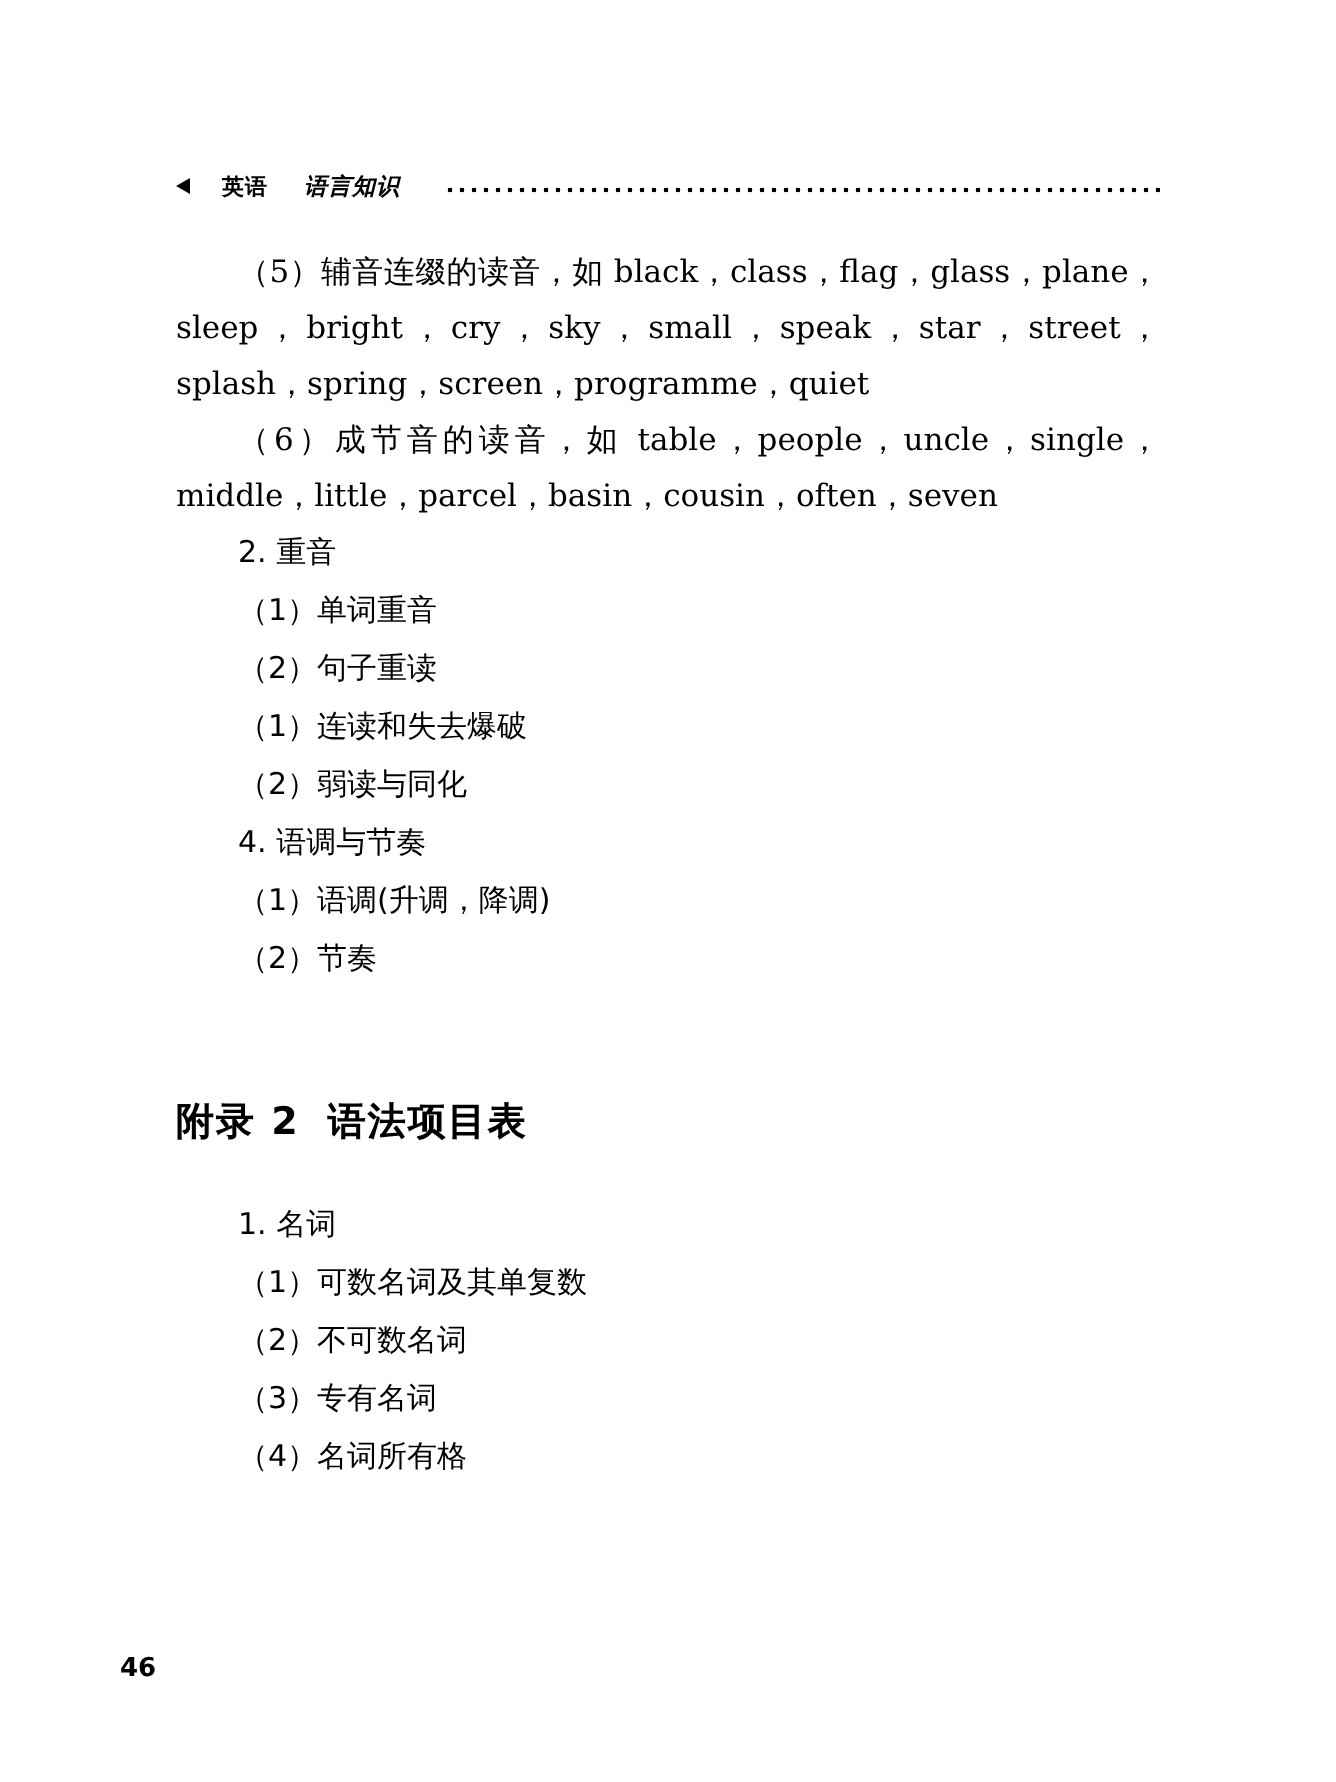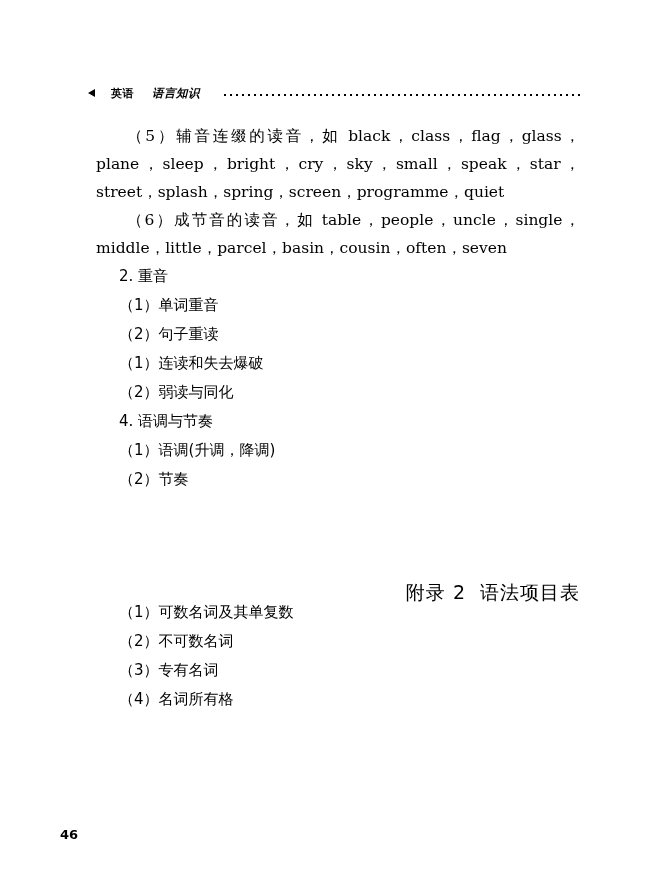--- a/index.html
+++ b/index.html
@@ -69,21 +69,21 @@
   }
 
   
   .content {
     position: absolute;
     left: 88px;
     top: 122px;
     width: 492px;
   }
   p.para {
-    margin: 0 0 0 8px;
+    margin: 0 0 0 0;
     font-size: 15.5px;
     line-height: 28px;
     text-align: justify;
     font-family: "DejaVu Serif", serif;
   }
   p.indent {
     text-indent: 31px;
   }
   .cjk {
     font-family: "DejaVu Sans", "Liberation Sans", sans-serif;
@@ -94,25 +94,25 @@
     font-family: "DejaVu Sans", "Liberation Sans", sans-serif;
     font-size: 15px;
     line-height: 29px;
     text-indent: 31px;
   }
 
   
   .appendix-title {
     position: absolute;
     left: 88px;
-    top: 580px;
+    top: 548px;
     width: 492px;
-    text-align: right;
+    text-align: left;
     font-family: "DejaVu Sans", "Liberation Sans", sans-serif;
-    font-weight: normal;
+    font-weight: bold;
     font-size: 19px;
     letter-spacing: 1px;
   }
   .appendix-title .gap {
     display: inline-block;
     width: 14px;
   }
 
   
   .content2 {
@@ -163,20 +163,21 @@
     <p class="list">4. 语调与节奏</p>
     <p class="list">（1）语调(升调，降调)</p>
     <p class="list">（2）节奏</p>
   </div>
 
   <div class="appendix-title">
     <span>附录 2</span><span class="gap"></span><span>语法项目表</span>
   </div>
 
   <div class="content2">
+    <p class="list">1. 名词</p>
     <p class="list">（1）可数名词及其单复数</p>
     <p class="list">（2）不可数名词</p>
     <p class="list">（3）专有名词</p>
     <p class="list">（4）名词所有格</p>
   </div>
 
   <div class="folio">46</div>
 
 </div>
 

